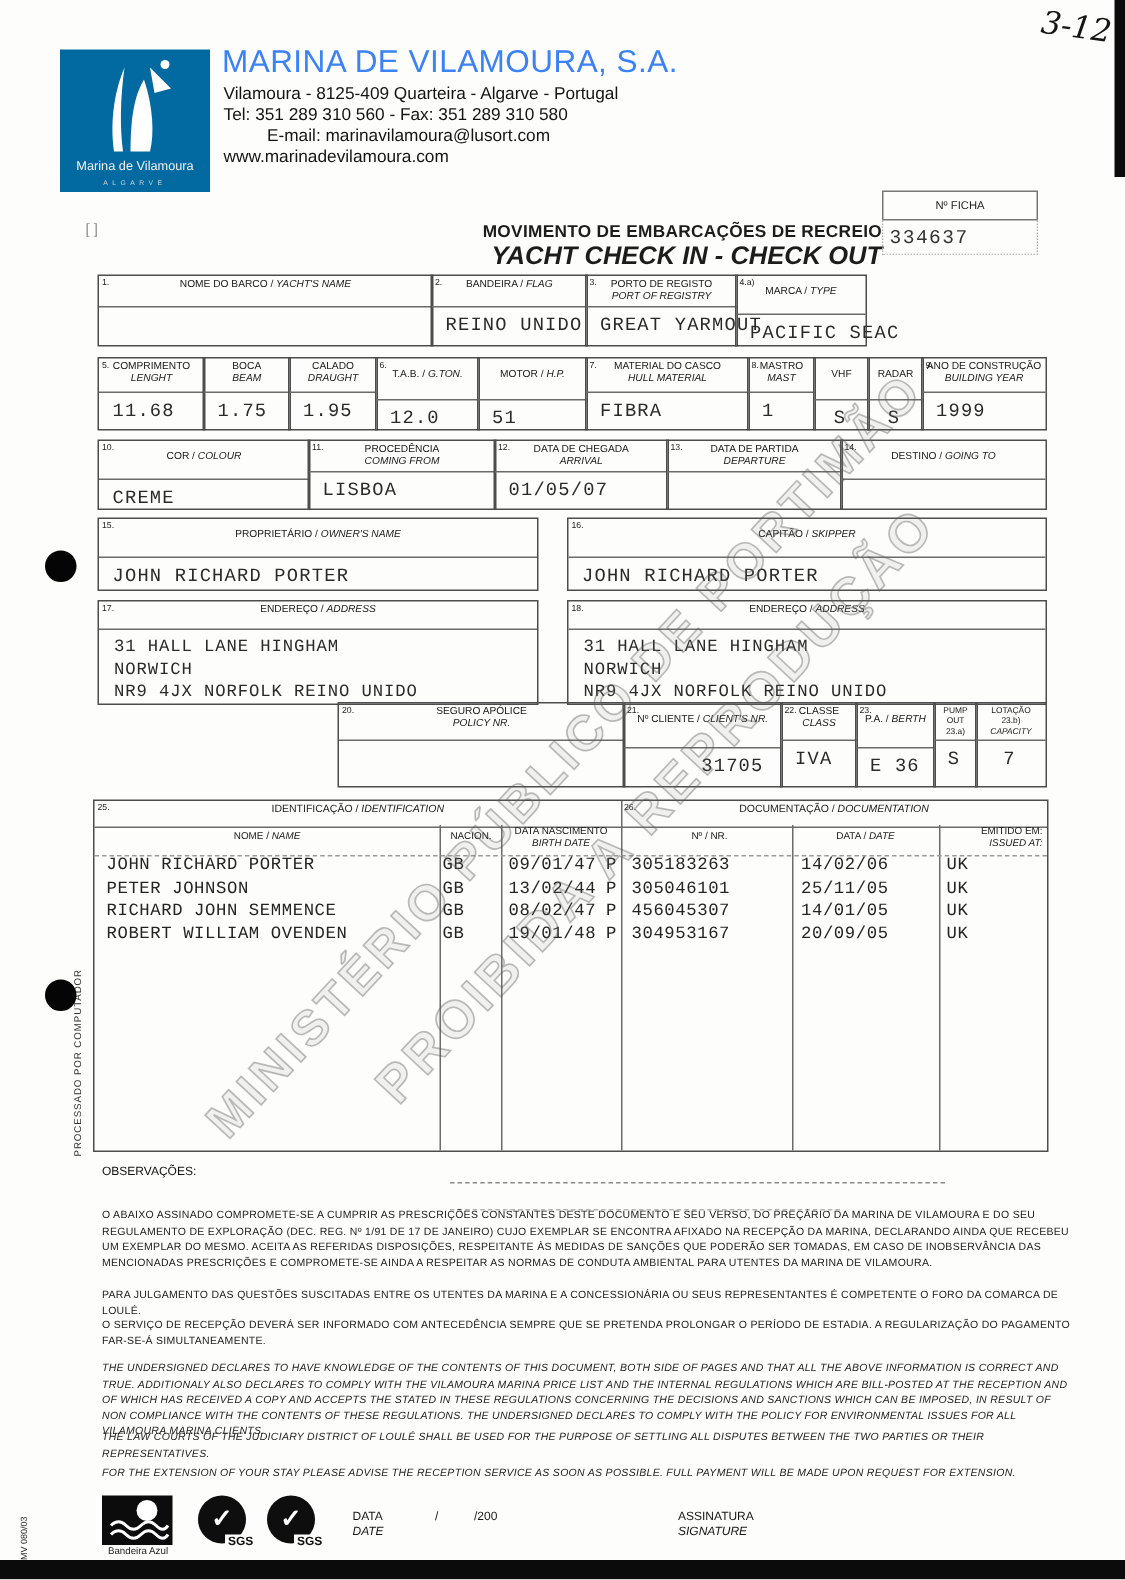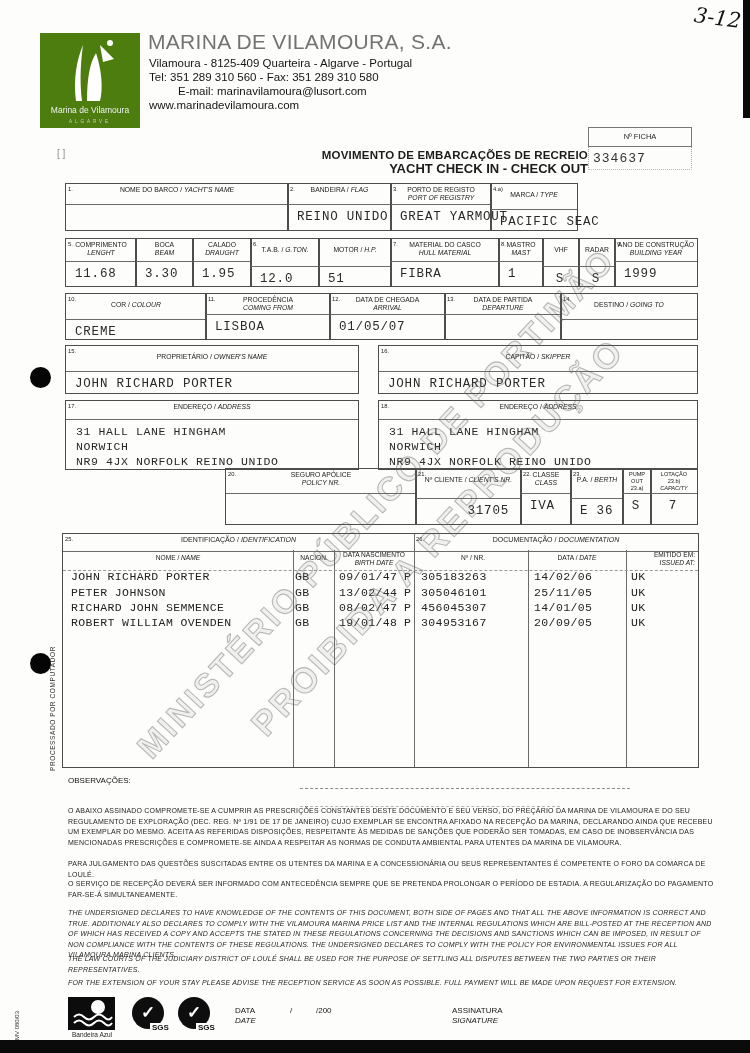--- a/index.html
+++ b/index.html
@@ -1,28 +1,28 @@
 <!DOCTYPE html>
 <html><head>
 <meta charset="utf-8">
 <style>
   html,body{margin:0;padding:0;background:#e8e8e8;}
   .page{position:relative;width:750px;height:1053px;margin:0 auto;background:#fdfdfb;
         font-family:"Liberation Sans",sans-serif;color:#1c1c1c;overflow:hidden;}
 
   
-  .logo{position:absolute;left:40px;top:33px;width:100px;height:95px;background:#4d7c0f;}
+  .logo{position:absolute;left:40px;top:33px;width:100px;height:95px;background:#0369a1;}
   .logo .lg-title{position:absolute;left:0;right:0;bottom:13px;text-align:center;color:#f2f2f2;font-size:8.5px;}
   .logo .lg-sub{position:absolute;left:0;right:0;bottom:4px;text-align:center;color:#cfcfcf;font-size:4.5px;letter-spacing:3px;}
-  .company{position:absolute;left:148px;top:30px;font-size:21px;letter-spacing:0.3px;color:#737373;}
+  .company{position:absolute;left:148px;top:30px;font-size:21px;letter-spacing:0.3px;color:#3b82f6;}
   .hline{position:absolute;left:149px;font-size:11.5px;color:#141414;}
 
   .doc-title{position:absolute;left:252px;top:149px;width:336px;text-align:right;}
   .doc-title .t1{font-size:11.5px;font-weight:bold;letter-spacing:0.2px;}
-  .doc-title .t2{font-size:13px;font-weight:bold;}
+  .doc-title .t2{font-size:17px;font-weight:bold;font-style:italic;}
   .ficha{position:absolute;left:588px;top:127px;width:104px;}
   .ficha .fl{border:1px solid #777;height:18px;line-height:18px;text-align:center;font-size:7.5px;color:#222;}
   .ficha .fv{border-left:1px dotted #aaa;border-right:1px dotted #aaa;border-bottom:1px dotted #bbb;
              font-family:"Liberation Mono","DejaVu Sans Mono",monospace;font-size:13px;padding:4px 0 3px 4px;letter-spacing:1px;color:#333;}
 
   
   .fld{position:absolute;border:1px solid #4d4d4d;background:transparent;}
   .lab{position:relative;border-bottom:1px solid #6b6b6b;font-size:6.8px;line-height:1.25;text-align:center;
        padding-top:2px;color:#191919;}
   .lab .en{font-style:italic;}
@@ -144,21 +144,21 @@
         <span class="pt">COMPRIMENTO</span>
         <span class="en">LENGHT</span>
       </div>
     <div class="val">11.68</div>
   </div>
   <div class="fld" style="left:135px;top:238px;width:57px;height:47px;">
     <div class="lab lh22 stack">
         <span class="pt">BOCA</span>
         <span class="en">BEAM</span>
       </div>
-    <div class="val">3.30</div>
+    <div class="val">1.75</div>
   </div>
   <div class="fld" style="left:192px;top:238px;width:58px;height:47px;">
     <div class="lab lh22 stack">
         <span class="pt">CALADO</span>
         <span class="en">DRAUGHT</span>
       </div>
     <div class="val">1.95</div>
   </div>
   <div class="fld" style="left:250px;top:238px;width:68px;height:47px;">
     <div class="lab lh22 vmid"><span class="num">6.</span><span class="pt">T.A.B. / </span><span class="en">G.TON.</span></div>

